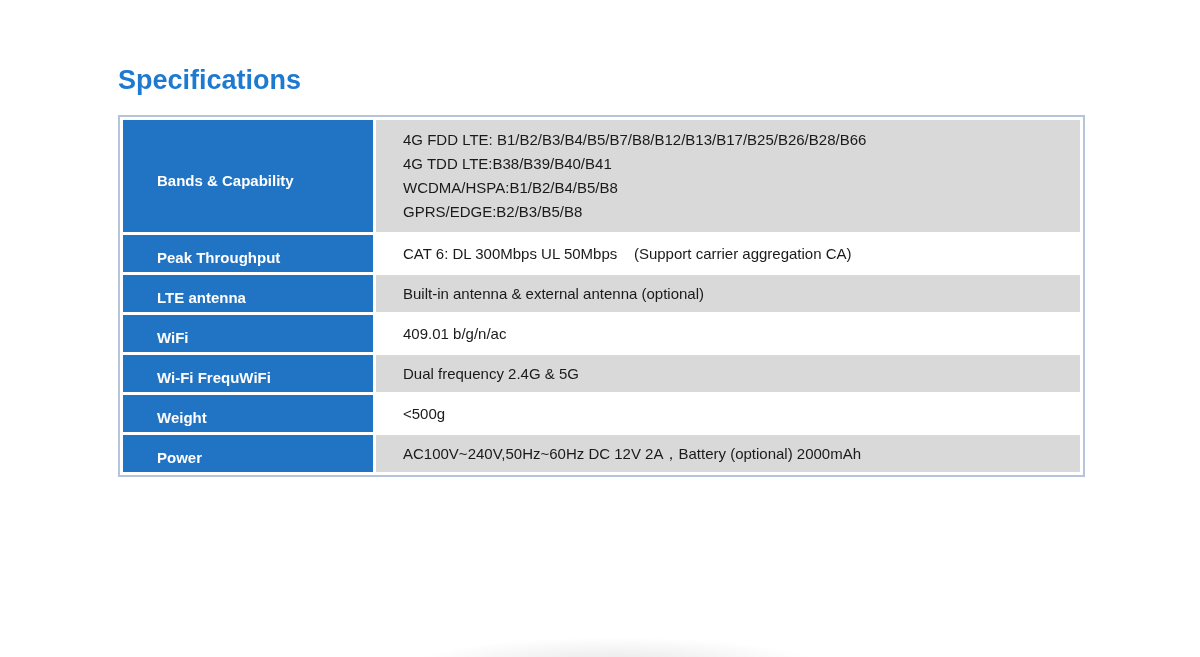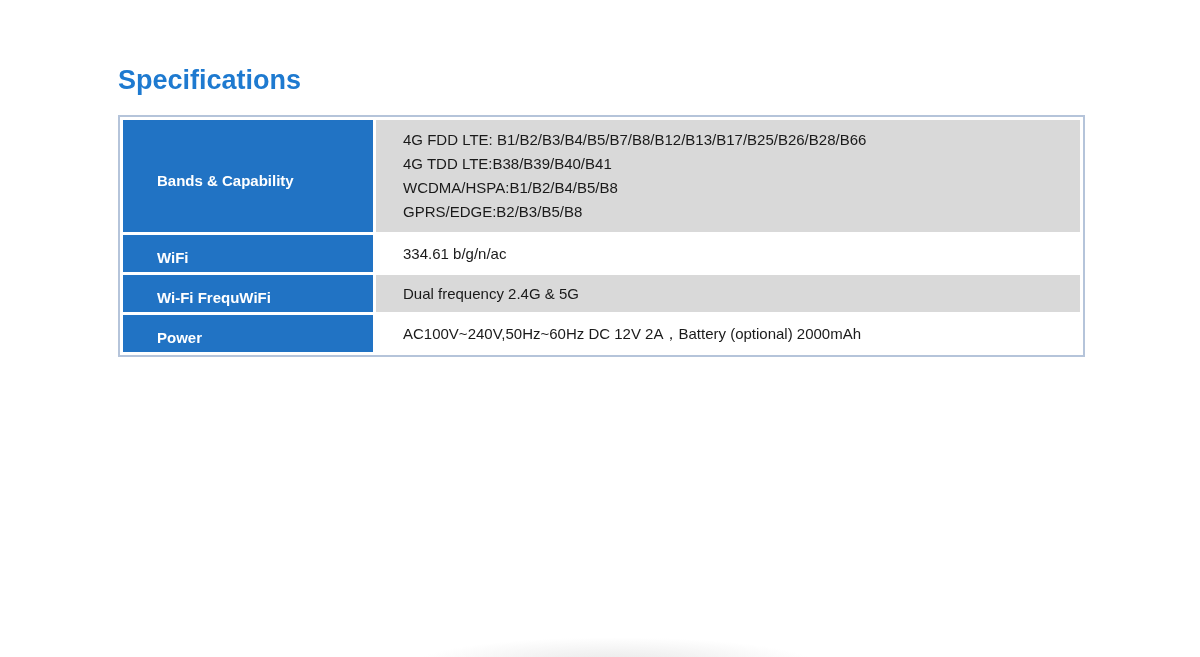--- a/index.html
+++ b/index.html
@@ -78,26 +78,38 @@
 <table class="spec-table">
   <tbody>
     <tr class="row-tall">
       <td class="label-cell">Bands &amp; Capability</td>
       <td class="value-cell">4G FDD LTE: B1/B2/B3/B4/B5/B7/B8/B12/B13/B17/B25/B26/B28/B66
 4G TDD LTE:B38/B39/B40/B41
 WCDMA/HSPA:B1/B2/B4/B5/B8
 GPRS/EDGE:B2/B3/B5/B8</td>
     </tr>
     <tr>
+      <td class="label-cell">Peak Throughput</td>
+      <td class="value-cell">CAT 6: DL 300Mbps UL 50Mbps    (Support carrier aggregation CA)</td>
+    </tr>
+    <tr>
+      <td class="label-cell">LTE antenna</td>
+      <td class="value-cell">Built-in antenna &amp; external antenna (optional)</td>
+    </tr>
+    <tr>
       <td class="label-cell">WiFi</td>
-      <td class="value-cell">334.61 b/g/n/ac</td>
+      <td class="value-cell">409.01 b/g/n/ac</td>
     </tr>
     <tr>
       <td class="label-cell">Wi-Fi FrequWiFi</td>
       <td class="value-cell">Dual frequency 2.4G &amp; 5G</td>
+    </tr>
+    <tr>
+      <td class="label-cell">Weight</td>
+      <td class="value-cell">&lt;500g</td>
     </tr>
     <tr>
       <td class="label-cell">Power</td>
       <td class="value-cell">AC100V~240V,50Hz~60Hz DC 12V 2A，Battery (optional) 2000mAh</td>
     </tr>
   </tbody>
 </table>
 
 <div class="bottom-blob"></div>
 

